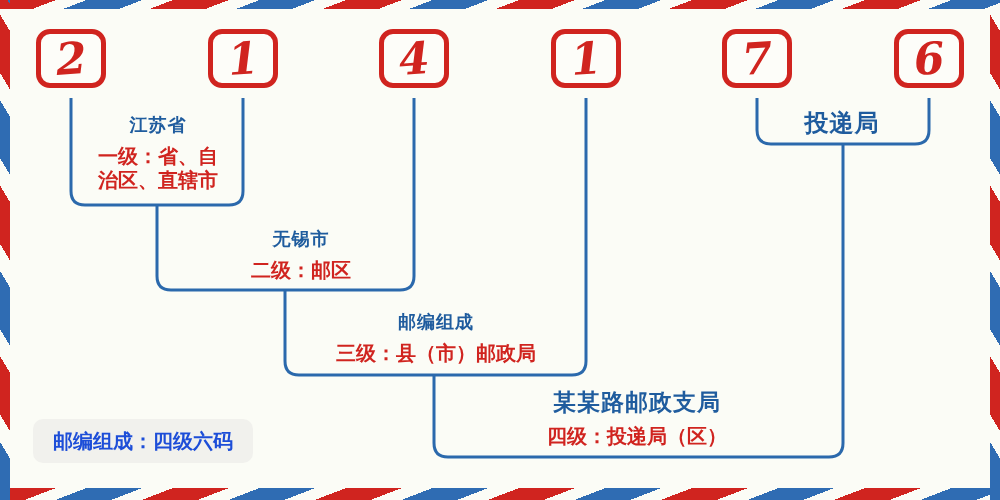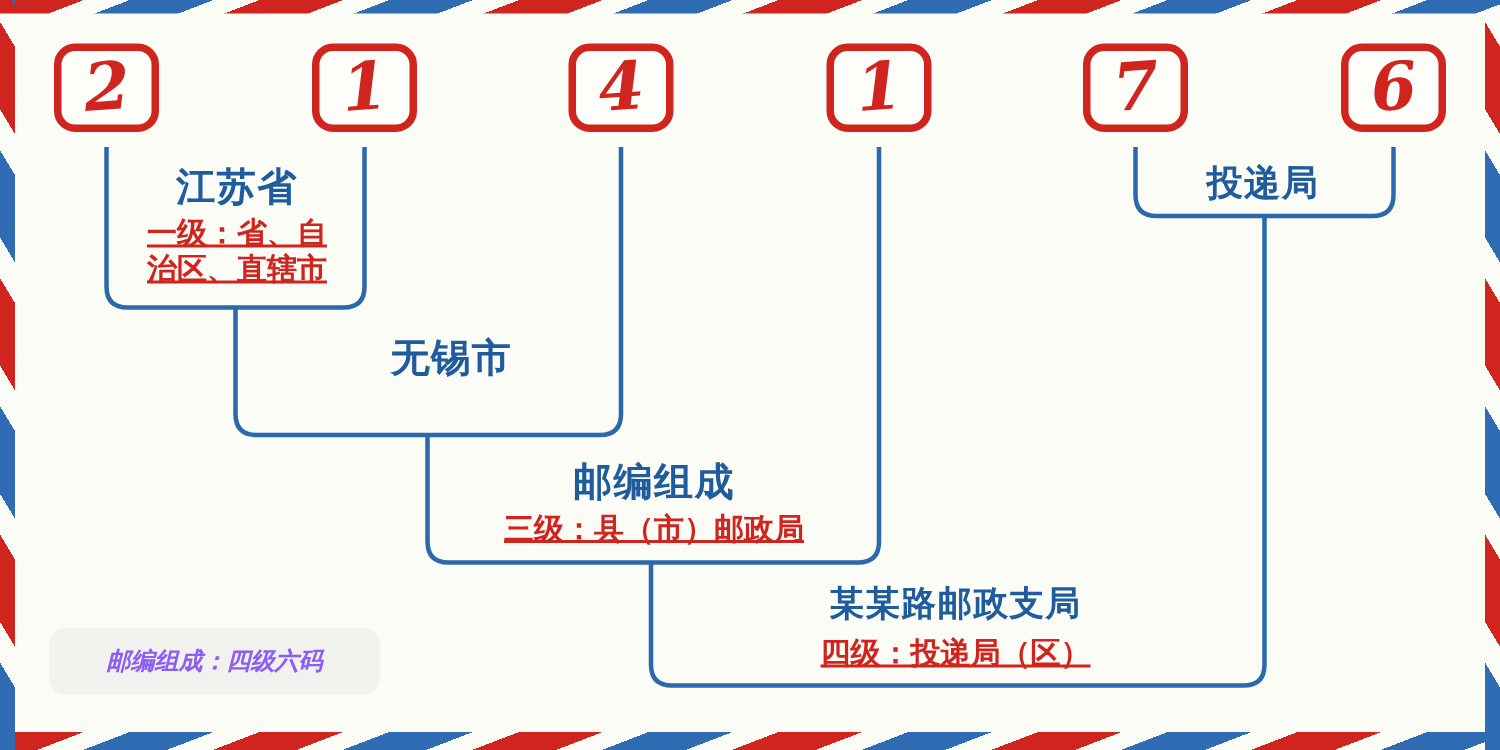--- a/index.html
+++ b/index.html
@@ -51,38 +51,38 @@
     font-family:"DejaVu Serif", serif;
     font-weight:bold;font-style:italic;
     font-size:44px;line-height:1;
     color:#d0241f;
     transform:rotate(-4deg);
   }
   
   .level{position:absolute;transform:translateX(-50%);text-align:center;}
   .lvl-name{
     font-family:"Liberation Serif", serif;
-    font-weight:bold;font-size:26px;line-height:30px;
+    font-weight:bold;font-size:18px;line-height:30px;
     letter-spacing:1px;color:#1f5c9e;white-space:nowrap;
   }
   .lvl-name.small{font-size:23px;line-height:26px;}
   .lvl-desc{
     margin-top:4px;
     font-weight:bold;font-size:20px;line-height:24px;
-    color:#d0241f;white-space:pre-line;text-decoration:underline;
+    color:#d0241f;white-space:pre-line;
   }
   .lvl-desc.nowrap{white-space:nowrap;}
   
   .footer-badge{
     position:absolute;left:33px;top:419px;width:220px;height:44px;
     background:#f1f1ed;border-radius:10px;
     display:flex;align-items:center;justify-content:center;
   }
   .footer-badge span{
-    font-weight:bold;font-size:16px;color:#8b5cf6;white-space:nowrap;font-style:italic;
+    font-weight:bold;font-size:20px;color:#1d4ed8;white-space:nowrap;
   }
 </style>
 </head>
 <body>
 
 <div class="canvas">
 
   <div class="border-strip strip-top"></div>
   <div class="border-strip strip-bottom"></div>
   <div class="border-strip strip-left"></div>
@@ -116,20 +116,21 @@
   </div>
 
   <div class="level" style="left:158px;top:110px">
     <div class="lvl-name">江苏省</div>
     <div class="lvl-desc">一级：省、自
 治区、直辖市</div>
   </div>
 
   <div class="level" style="left:301px;top:224px">
     <div class="lvl-name">无锡市</div>
+    <div class="lvl-desc nowrap">二级：邮区</div>
   </div>
 
   <div class="level" style="left:436px;top:307px">
     <div class="lvl-name">邮编组成</div>
     <div class="lvl-desc nowrap">三级：县（市）邮政局</div>
   </div>
 
   <div class="level" style="left:842px;top:108px">
     <div class="lvl-name" style="font-size:24px">投递局</div>
   </div>

